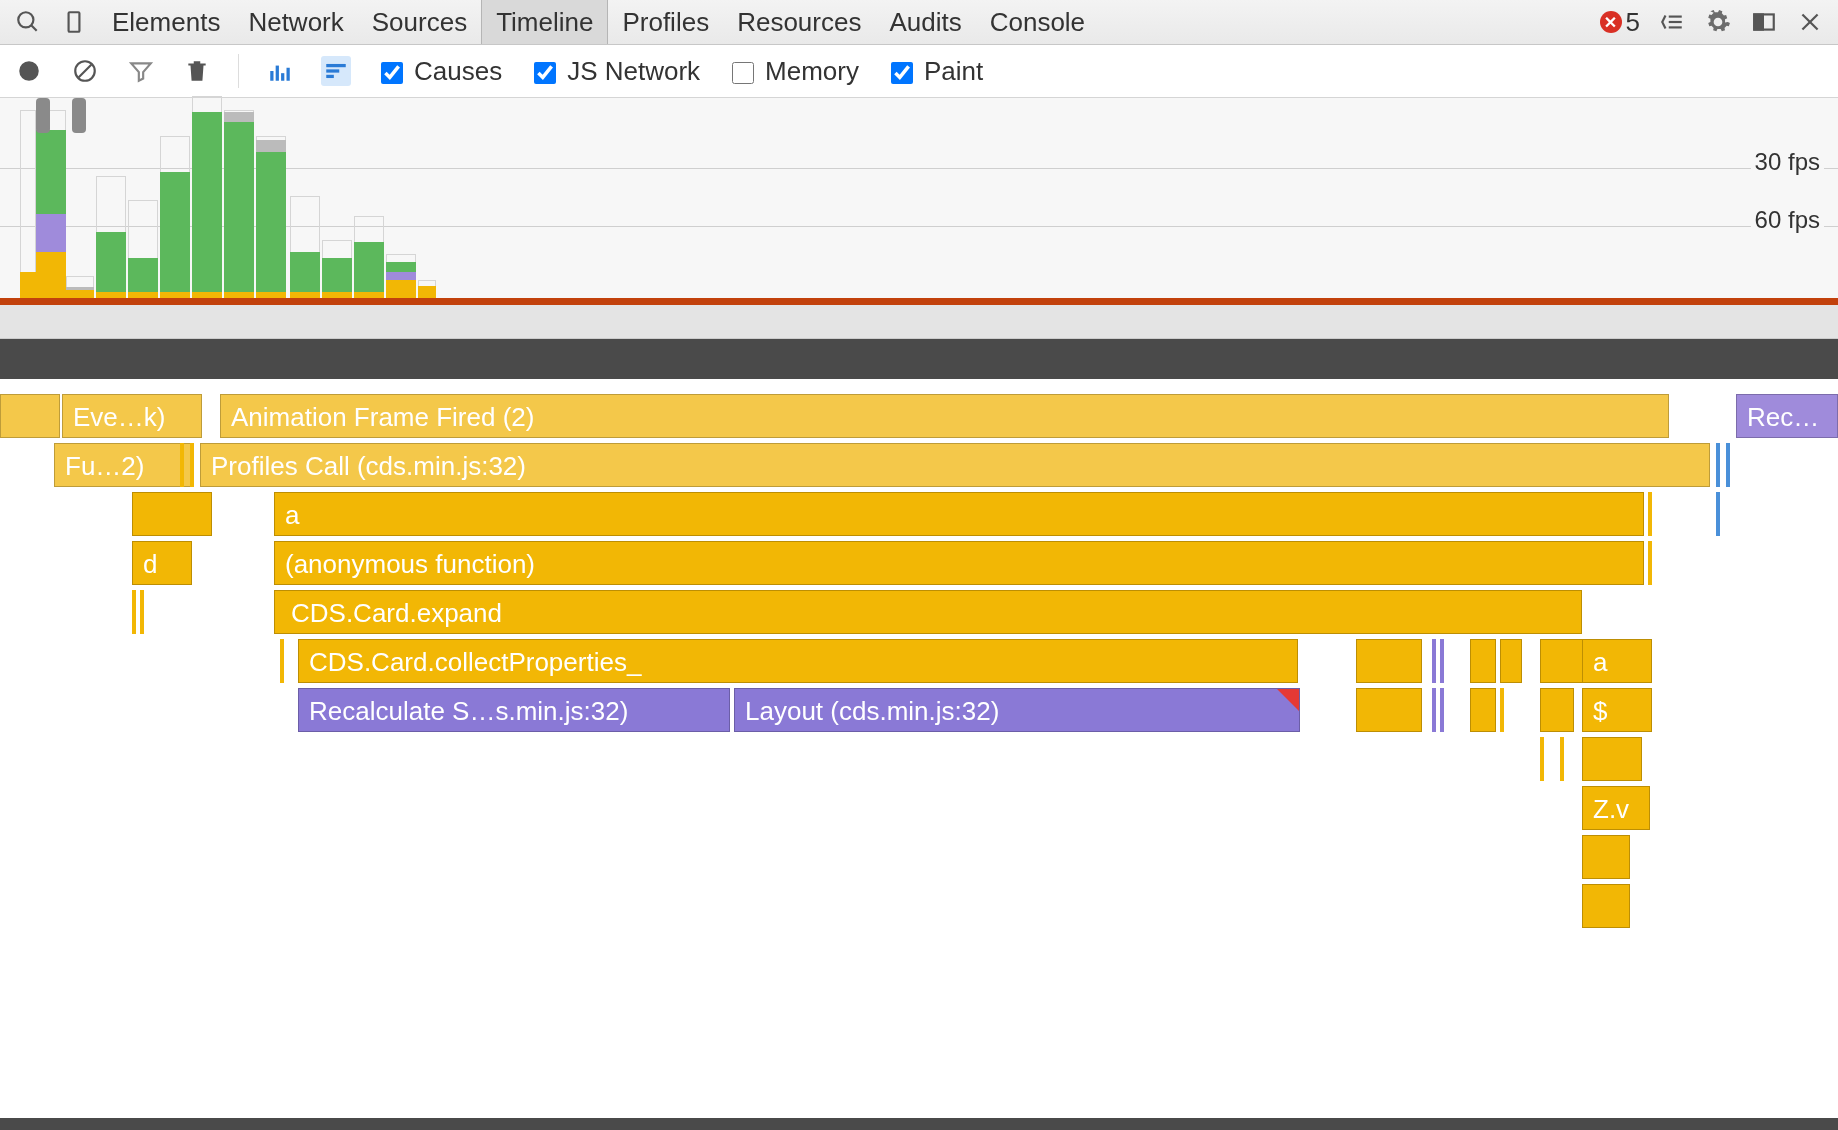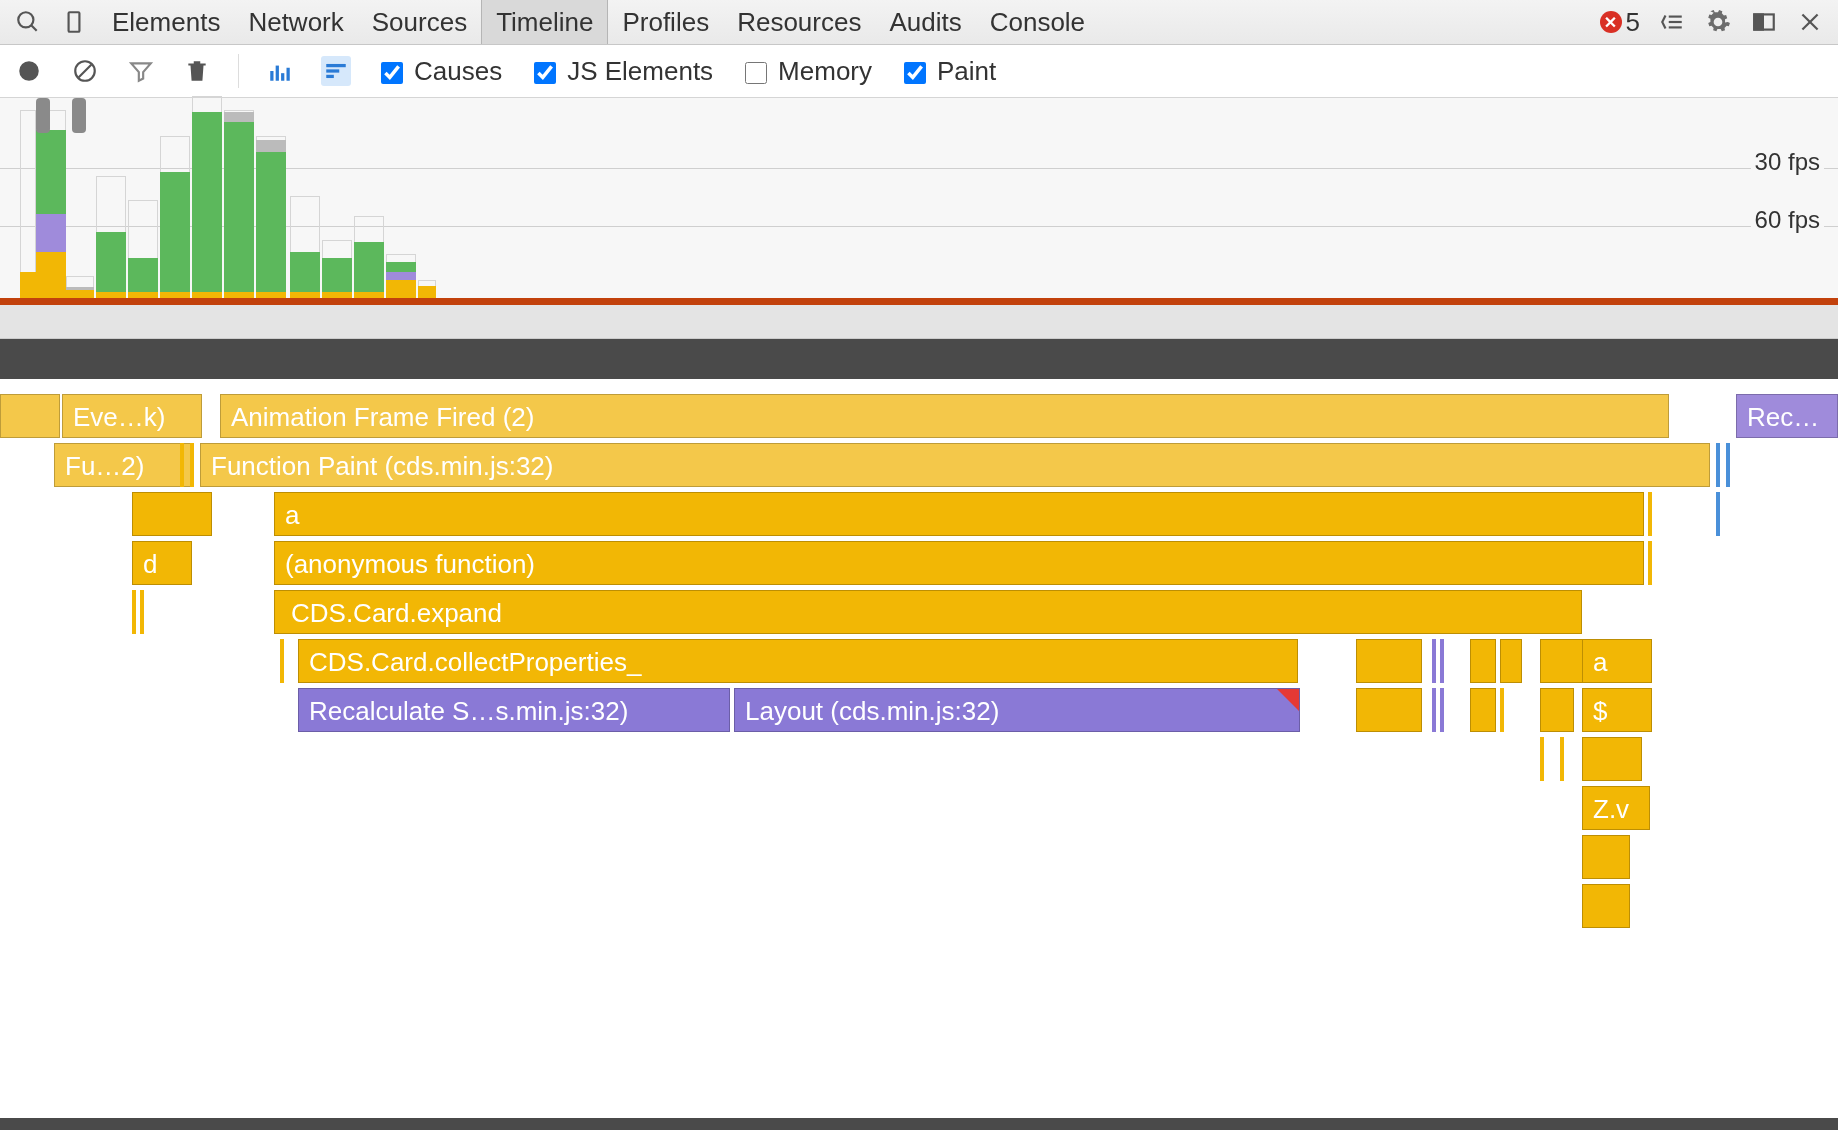--- a/index.html
+++ b/index.html
@@ -153,21 +153,21 @@
           <line x1="3" y1="17" x2="10" y2="17"></line>
         </svg>
       </div>
   <div id="cbs-host" style="display:flex;gap:28px">
         <label class="cb">
           <input type="checkbox" checked="" style="">
           <span>Causes</span>
         </label>
         <label class="cb">
           <input type="checkbox" checked="" style="">
-          <span>JS Elements</span>
+          <span>JS Network</span>
         </label>
         <label class="cb">
           <input type="checkbox" style="">
           <span>Memory</span>
         </label>
         <label class="cb">
           <input type="checkbox" checked="" style="">
           <span>Paint</span>
         </label>
       </div>
@@ -260,21 +260,21 @@
 <div class="strip-light"></div>
 <div class="strip-dark"></div>
 
 <div class="flame">
   <div id="flame-host">
         <div class="bar c-yelL" style="left: 0px; width: 60px; top: 15px;"></div>
         <div class="bar c-yelL" style="left: 62px; width: 140px; top: 15px;">Eve…k)</div>
         <div class="bar c-yelL" style="left: 220px; width: 1449px; top: 15px;">Animation Frame Fired (2)</div>
         <div class="bar c-pur" style="left: 1736px; width: 102px; top: 15px;">Rec…2)</div>
         <div class="bar c-yelL" style="left: 54px; width: 140px; top: 64px;">Fu…2)</div>
-        <div class="bar c-yelL" style="left: 200px; width: 1510px; top: 64px;">Function Paint (cds.min.js:32)</div>
+        <div class="bar c-yelL" style="left: 200px; width: 1510px; top: 64px;">Profiles Call (cds.min.js:32)</div>
         <div class="sliver y" style="left: 180px; top: 64px;"></div>
         <div class="sliver y" style="left: 190px; top: 64px;"></div>
         <div class="sliver b" style="left: 1716px; top: 64px;"></div>
         <div class="sliver b" style="left: 1726px; top: 64px;"></div>
         <div class="bar c-yel" style="left: 132px; width: 80px; top: 113px;"></div>
         <div class="bar c-yel" style="left: 274px; width: 1370px; top: 113px;">a</div>
         <div class="sliver b" style="left: 1716px; top: 113px;"></div>
         <div class="sliver y" style="left: 1648px; top: 113px;"></div>
         <div class="bar c-yel" style="left: 132px; width: 60px; top: 162px;">d</div>
         <div class="bar c-yel" style="left: 274px; width: 1370px; top: 162px;">(anonymous function)</div>

